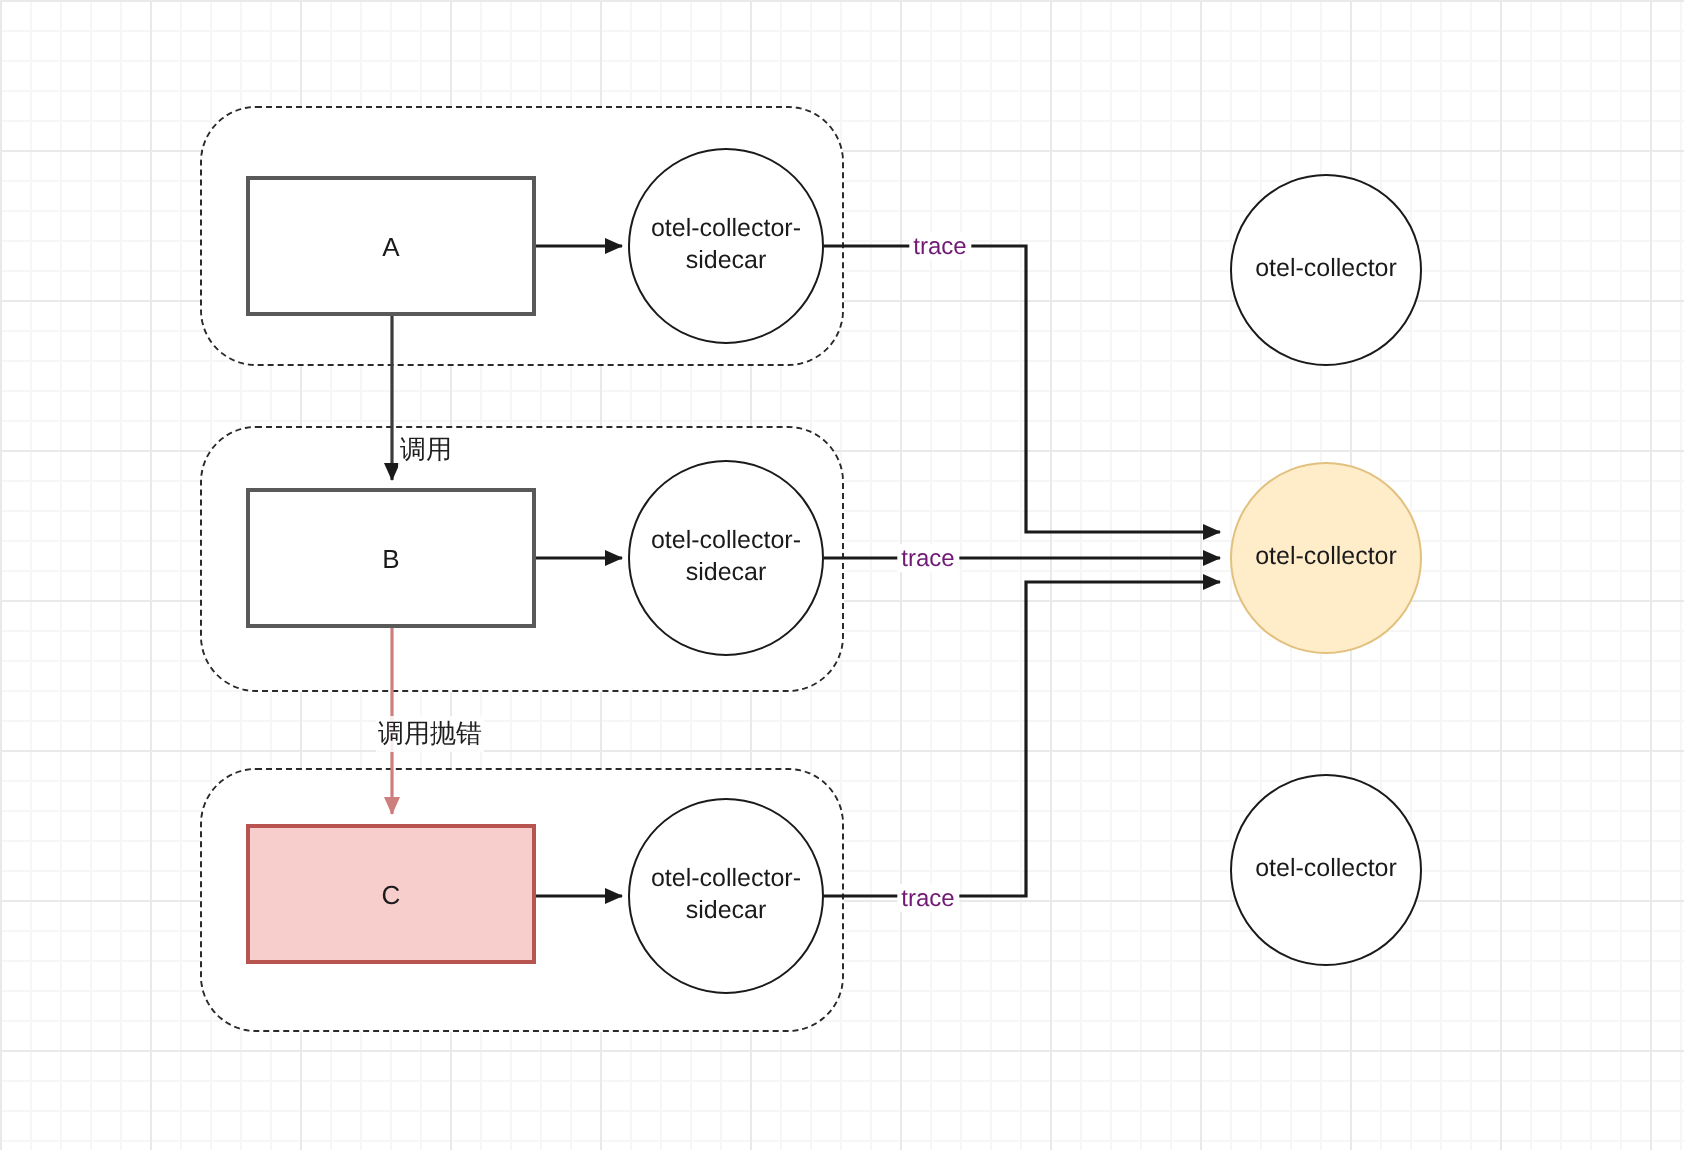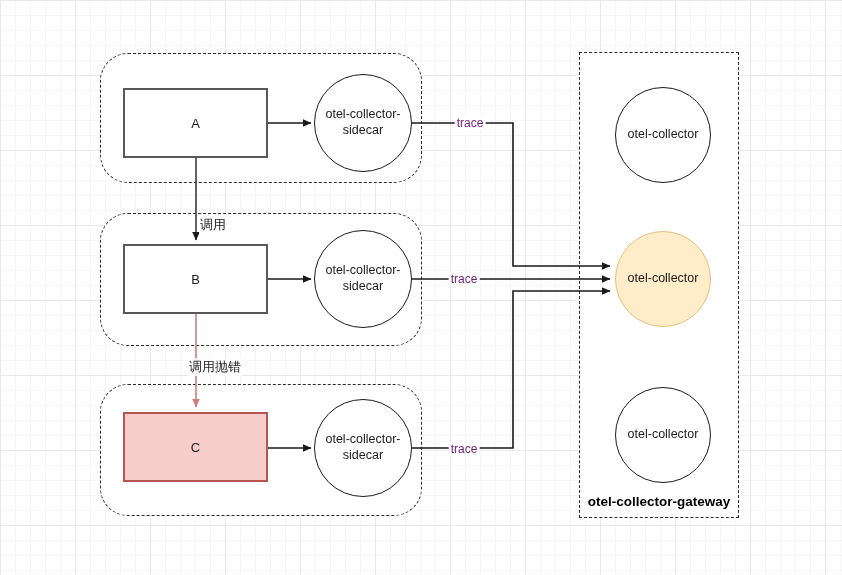--- a/index.html
+++ b/index.html
@@ -62,23 +62,20 @@
 </style>
 </head>
 <body>
 
 <div class="canvas">
 
   <div class="abs svc-group" style="left:100px;top:53px;width:322px;height:130px;"></div>
   <div class="abs svc-group" style="left:100px;top:213px;width:322px;height:133px;"></div>
   <div class="abs svc-group" style="left:100px;top:384px;width:322px;height:132px;"></div>
 
-  <div class="abs gateway" style="left:579px;top:52px;width:160px;height:466px;">
-    <div class="gateway-title">otel-collector-gateway</div>
-  </div>
 
   <svg class="edges" width="842" height="575" viewBox="0 0 842 575">
     <defs>
       <marker id="mArrow" markerWidth="10" markerHeight="8" refX="8.5" refY="4" orient="auto" markerUnits="userSpaceOnUse">
         <path d="M0,0 L9,4 L0,8 z" fill="#1a1a1a"></path>
       </marker>
       <marker id="mArrowRed" markerWidth="10" markerHeight="8" refX="8.5" refY="4" orient="auto" markerUnits="userSpaceOnUse">
         <path d="M0,0 L9,4 L0,8 z" fill="#cc7f7d"></path>
       </marker>
     </defs>

